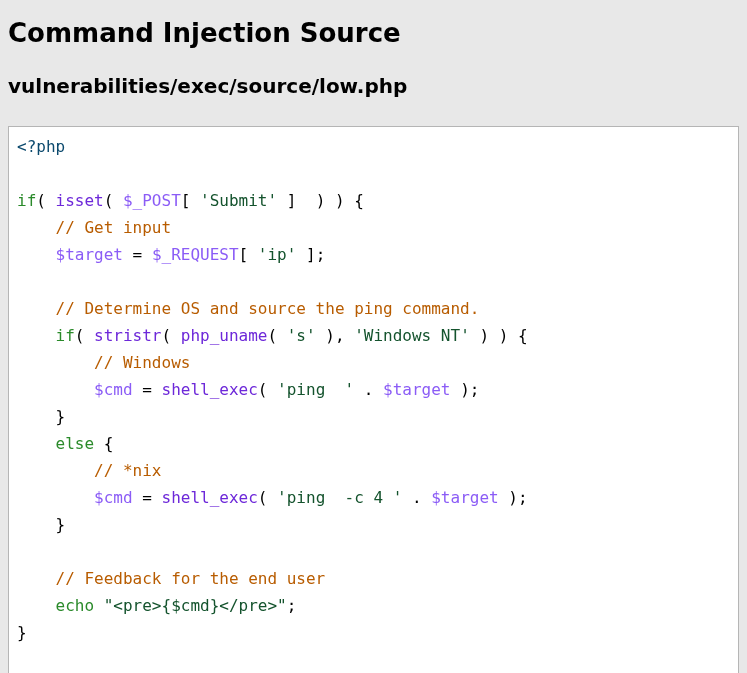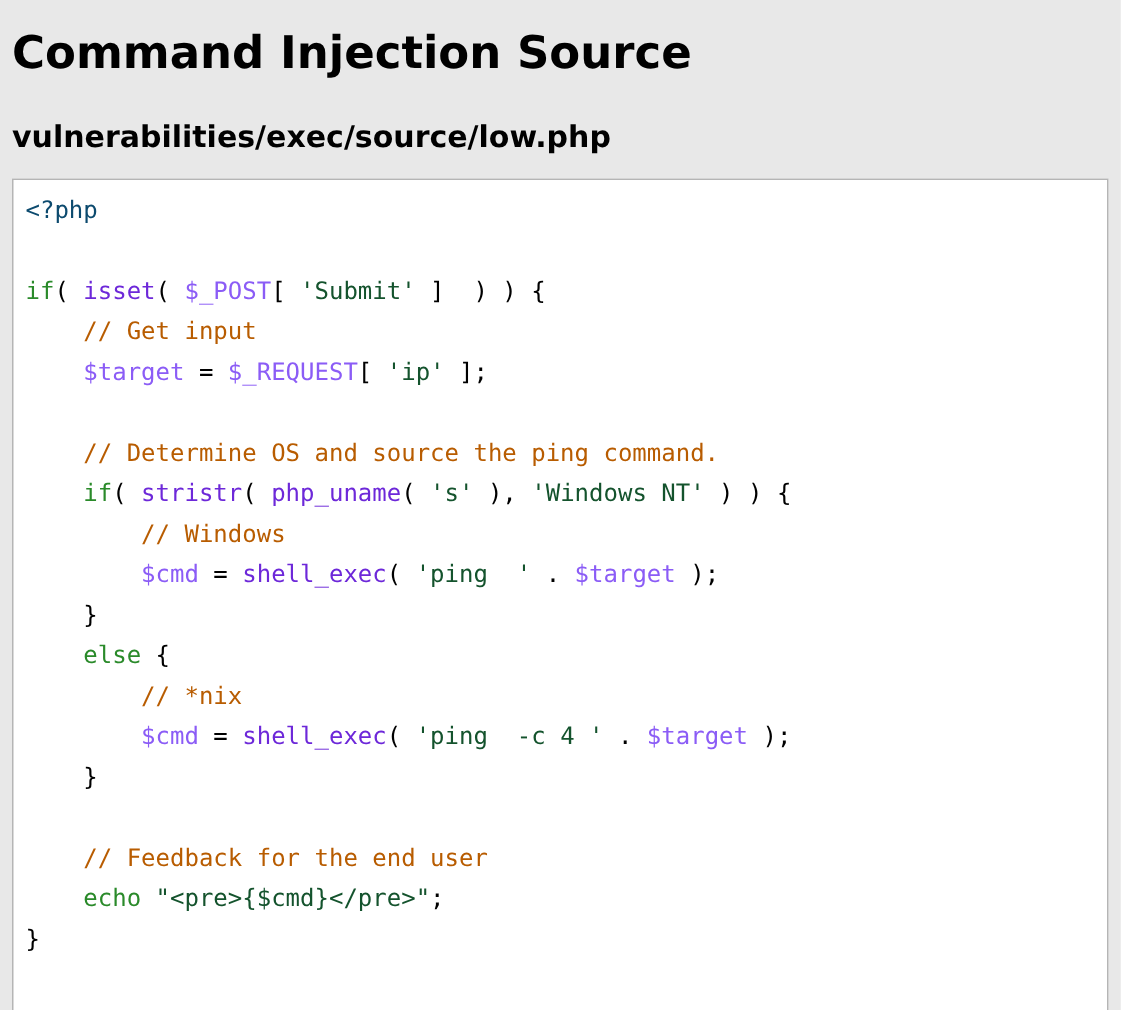--- a/index.html
+++ b/index.html
@@ -6,29 +6,29 @@
     margin: 0;
     padding: 0;
     background: #e8e8e8;
     font-family: "DejaVu Sans", Verdana, Arial, sans-serif;
     width: 747px;
   }
   .page {
     padding: 0 8px 12px 8px;
   }
   h1.title {
-    font-size: 30px;
+    font-size: 26px;
     font-weight: bold;
     margin: 18px 0 26px 0;
     color: #000;
   }
   h2.subtitle {
     font-size: 20px;
     font-weight: bold;
-    margin: 24px 0 16px 0;
+    margin: 24px 0 28px 0;
     color: #000;
   }
   .codebox {
     background: #fff;
     border: 1px solid #b5b5b5;
     padding: 6px 8px 6px 8px;
   }
   pre.code {
     margin: 0;
     font-family: "DejaVu Sans Mono", Consolas, monospace;

